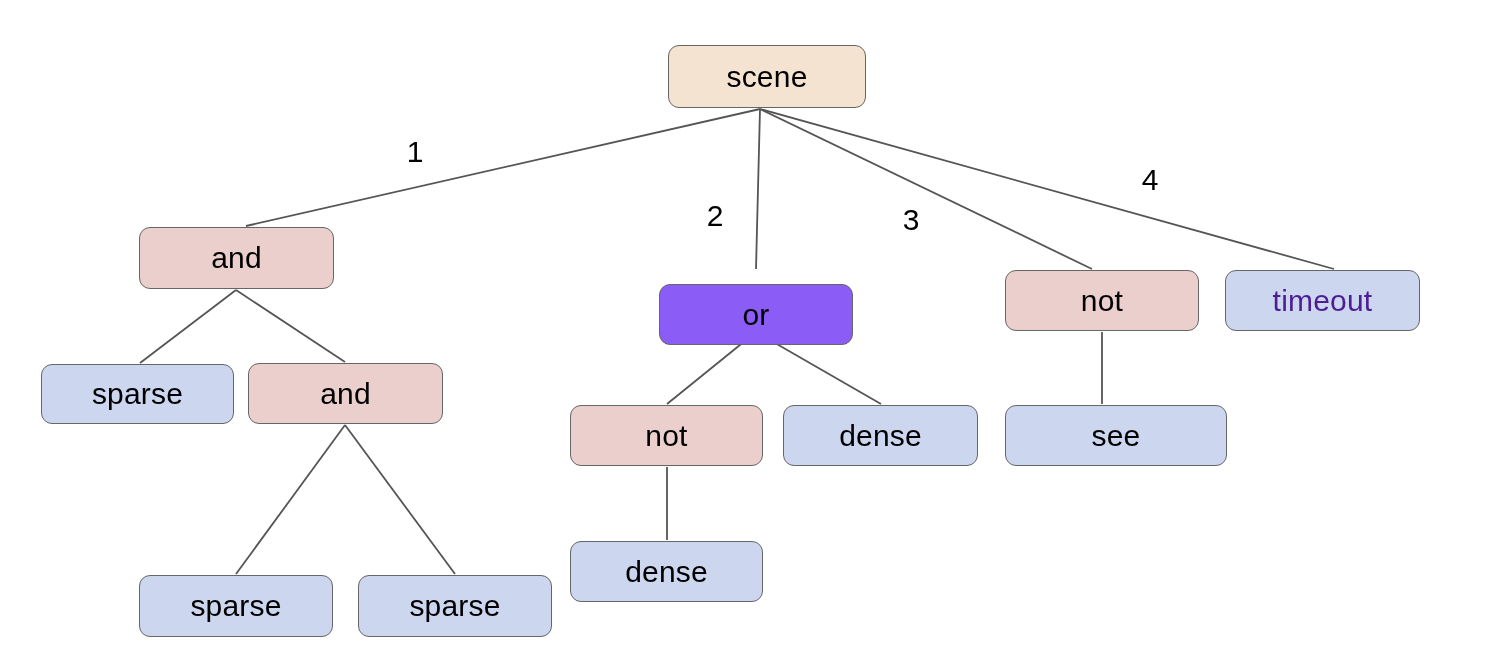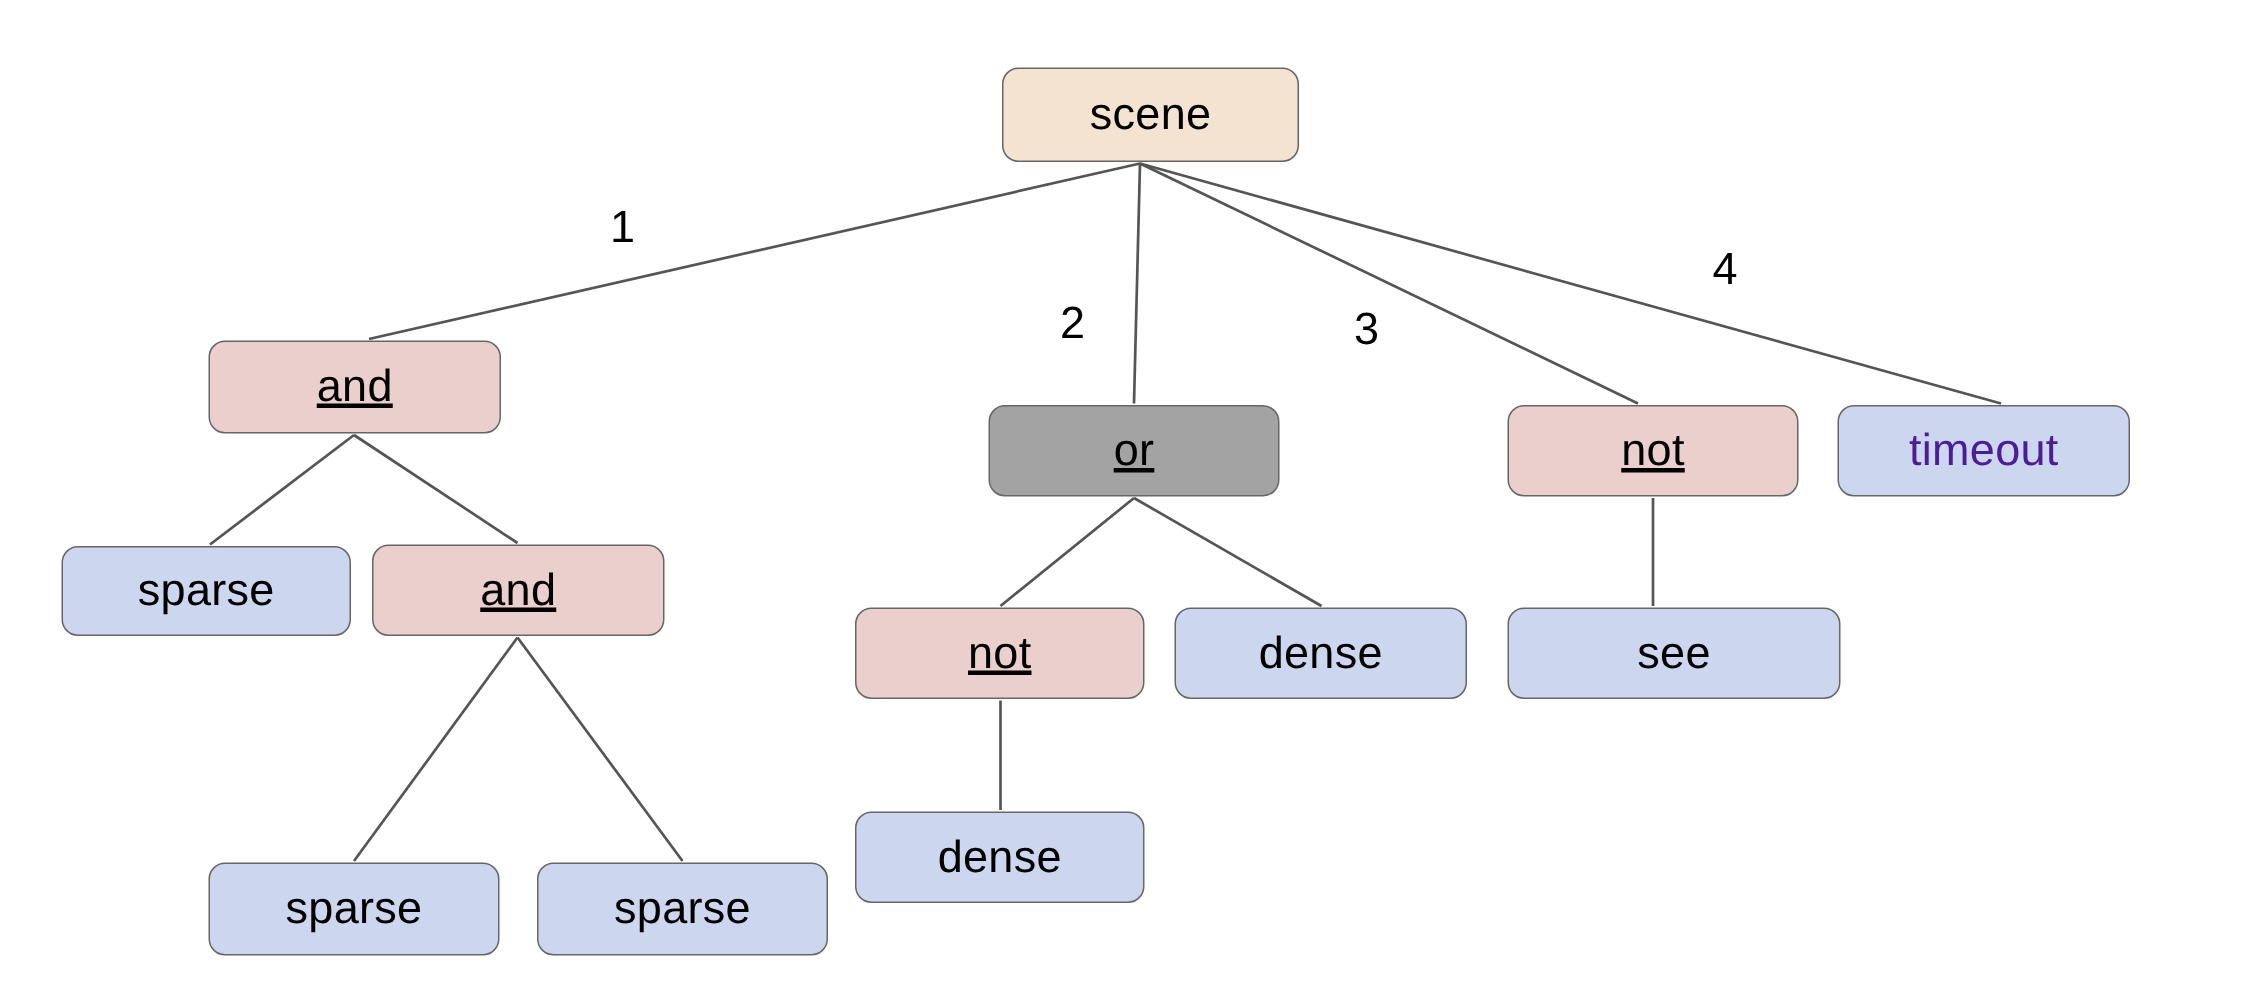--- a/index.html
+++ b/index.html
@@ -35,21 +35,20 @@
     justify-content: center;
     color: #000000;
     font-size: 30px;
     line-height: 1;
     letter-spacing: 0.2px;
     white-space: nowrap;
     z-index: 2;
   }
   .node.op {
     background: #ebcfcd;
-    text-decoration: underline;
   }
   .node.leaf {
     background: #ccd7ef;
   }
   .node.root {
     background: #f3e3d0;
   }
   .edge-label {
     position: absolute;
     color: #000000;
@@ -80,21 +79,21 @@
       <line x1="1102" y1="332" x2="1102" y2="404" stroke="#555555" stroke-width="1.8"></line>
     </svg>
 
   <div id="node-layer">
       <div class="node root" style="left: 668px; top: 45px; width: 198px; height: 63px; background: rgb(243, 227, 208); border-color: rgb(102, 102, 102); color: rgb(0, 0, 0);">
         <span>scene</span>
       </div>
       <div class="node op" style="left: 139px; top: 227px; width: 195px; height: 62px; background: rgb(235, 207, 205); border-color: rgb(102, 102, 102); color: rgb(0, 0, 0);">
         <span>and</span>
       </div>
-      <div class="node op" style="left: 659px; top: 270px; width: 194px; height: 61px; background: #a3a3a3; border-color: rgb(102, 102, 102); color: rgb(0, 0, 0);">
+      <div class="node op" style="left: 659px; top: 284px; width: 194px; height: 61px; background: #8b5cf6; border-color: rgb(102, 102, 102); color: rgb(0, 0, 0);">
         <span>or</span>
       </div>
       <div class="node op" style="left: 1005px; top: 270px; width: 194px; height: 61px; background: rgb(235, 207, 205); border-color: rgb(102, 102, 102); color: rgb(0, 0, 0);">
         <span>not</span>
       </div>
       <div class="node leaf" style="left: 1225px; top: 270px; width: 195px; height: 61px; background: rgb(204, 215, 239); border-color: rgb(102, 102, 102); color: #4c1d95;">
         <span>timeout</span>
       </div>
       <div class="node leaf" style="left: 41px; top: 364px; width: 193px; height: 60px; background: rgb(204, 215, 239); border-color: rgb(102, 102, 102); color: rgb(0, 0, 0);">
         <span>sparse</span>

